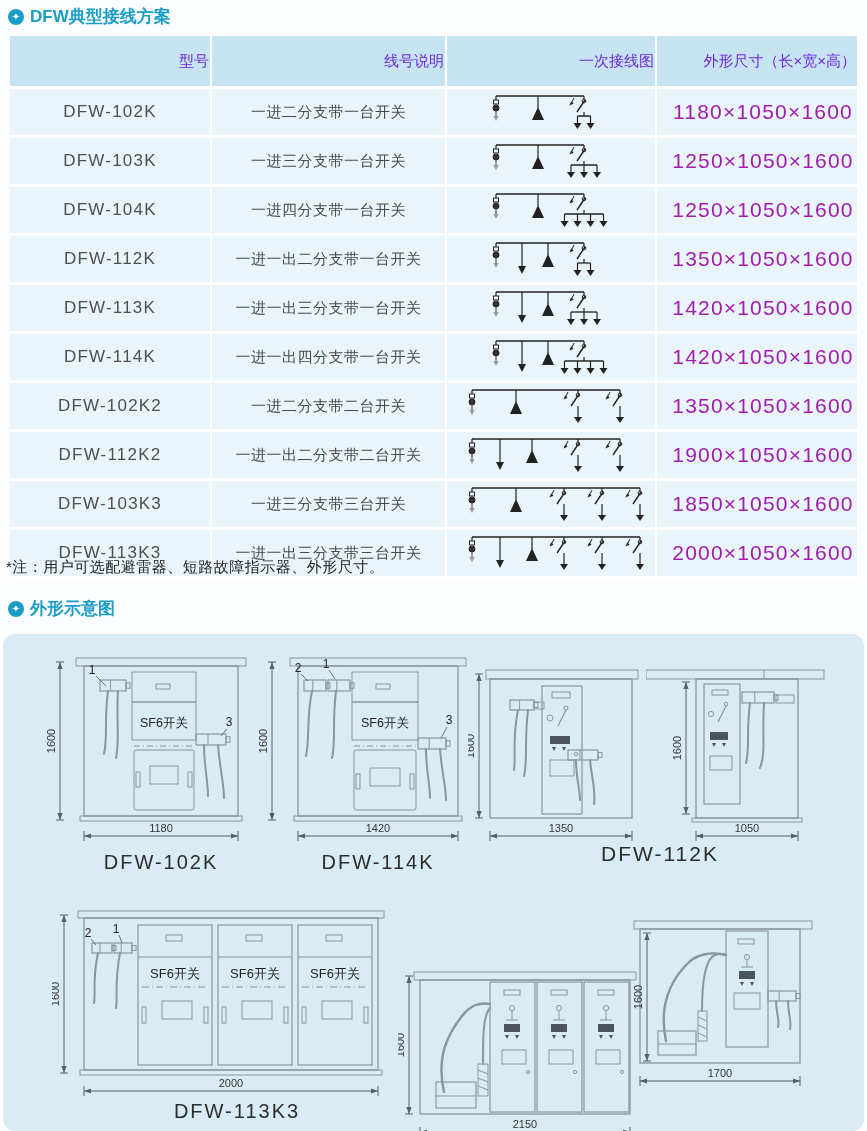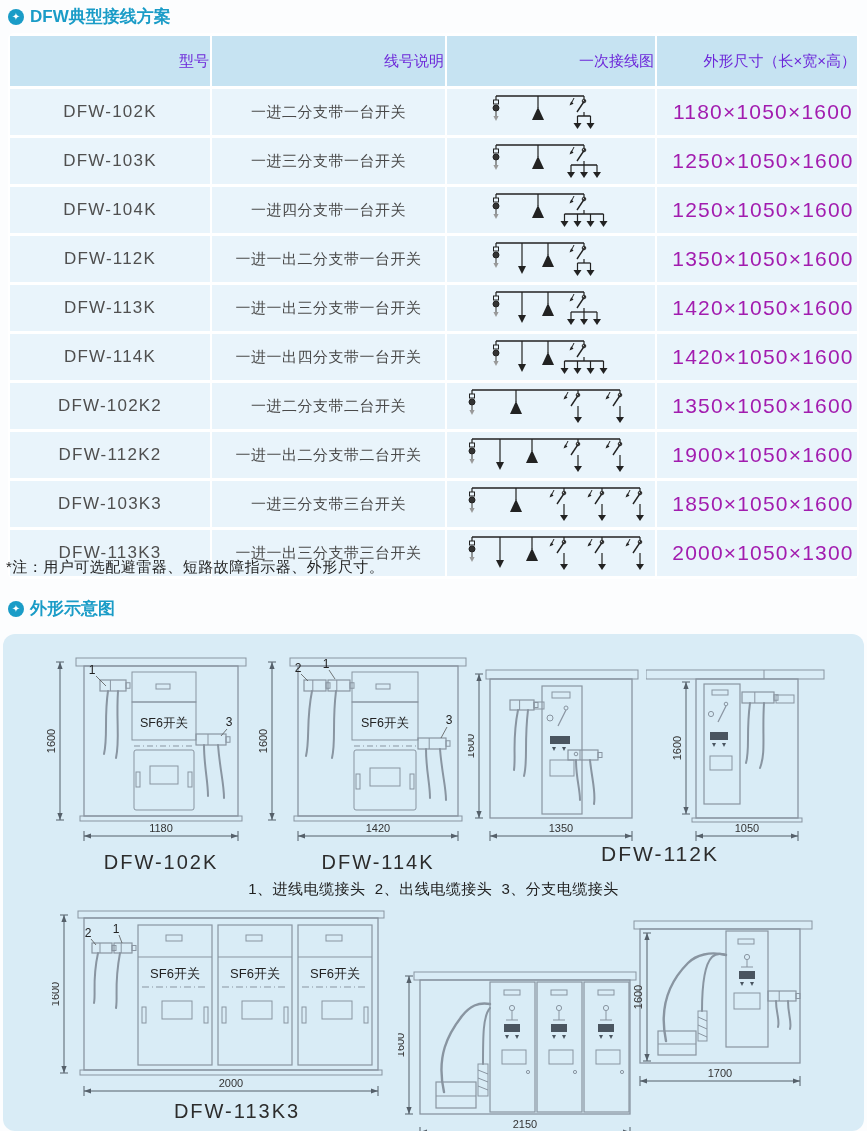--- a/index.html
+++ b/index.html
@@ -374,36 +374,35 @@
                 <polygon points="142,32 150,32 146,38" fill="#222"></polygon>
                 <line x1="184" y1="5" x2="184" y2="8" stroke="#222" stroke-width="1.2"></line>
                 <circle cx="184" cy="10" r="1.8" fill="#fff" stroke="#222" stroke-width="1"></circle>
                 <line x1="177" y1="21" x2="185" y2="9" stroke="#222" stroke-width="1.4"></line>
                 <line x1="174" y1="7" x2="171" y2="13" stroke="#222" stroke-width="1"></line>
                 <polygon points="169.5,14.5 173.5,12.8 171.2,10.2" fill="#222"></polygon>
                 <line x1="184" y1="21" x2="184" y2="32" stroke="#222" stroke-width="1.2"></line>
                 <polygon points="180,32 188,32 184,38" fill="#222"></polygon>
               </svg>
             </td>
-            <td class="dims">2000×1050×1300</td>
+            <td class="dims">2000×1050×1600</td>
           </tr>
         </tbody>
     </table>
   </div>
 
   <div class="note">*注：用户可选配避雷器、短路故障指示器、外形尺寸。</div>
 
   <div class="sec-title" id="t2">
     <span class="ticon">✦</span>
     <span>外形示意图</span>
   </div>
 
   <div class="panel"></div>
   <div class="pair-label">DFW-112K</div>
-  <div class="legend">1、进线电缆接头  2、出线电缆接头  3、分支电缆接头</div>
 
 <div class="drawing" style="left: 46px; top: 646px;"><svg xmlns="http://www.w3.org/2000/svg" viewBox="0 0 206 234" width="206" height="234">
         <line x1="14" y1="16" x2="14" y2="174" stroke="#55606a" stroke-width="1"></line>
         <polygon points="11.4,23 16.6,23 14,16" fill="#55606a"></polygon>
         <polygon points="11.4,167 16.6,167 14,174" fill="#55606a"></polygon>
         <line x1="10" y1="16" x2="18" y2="16" stroke="#55606a" stroke-width="1"></line>
         <line x1="10" y1="174" x2="18" y2="174" stroke="#55606a" stroke-width="1"></line>
         <text x="9" y="95" font-size="11" fill="#333" text-anchor="middle" transform="rotate(-90 9 95)" font-family="'Liberation Sans',sans-serif">1600</text>
         <rect x="30" y="12" width="170" height="8" fill="none" stroke="#8995a1" stroke-width="1" rx="0"></rect>
         <rect x="38" y="20" width="154" height="150" fill="none" stroke="#8995a1" stroke-width="1.3" rx="0"></rect>

